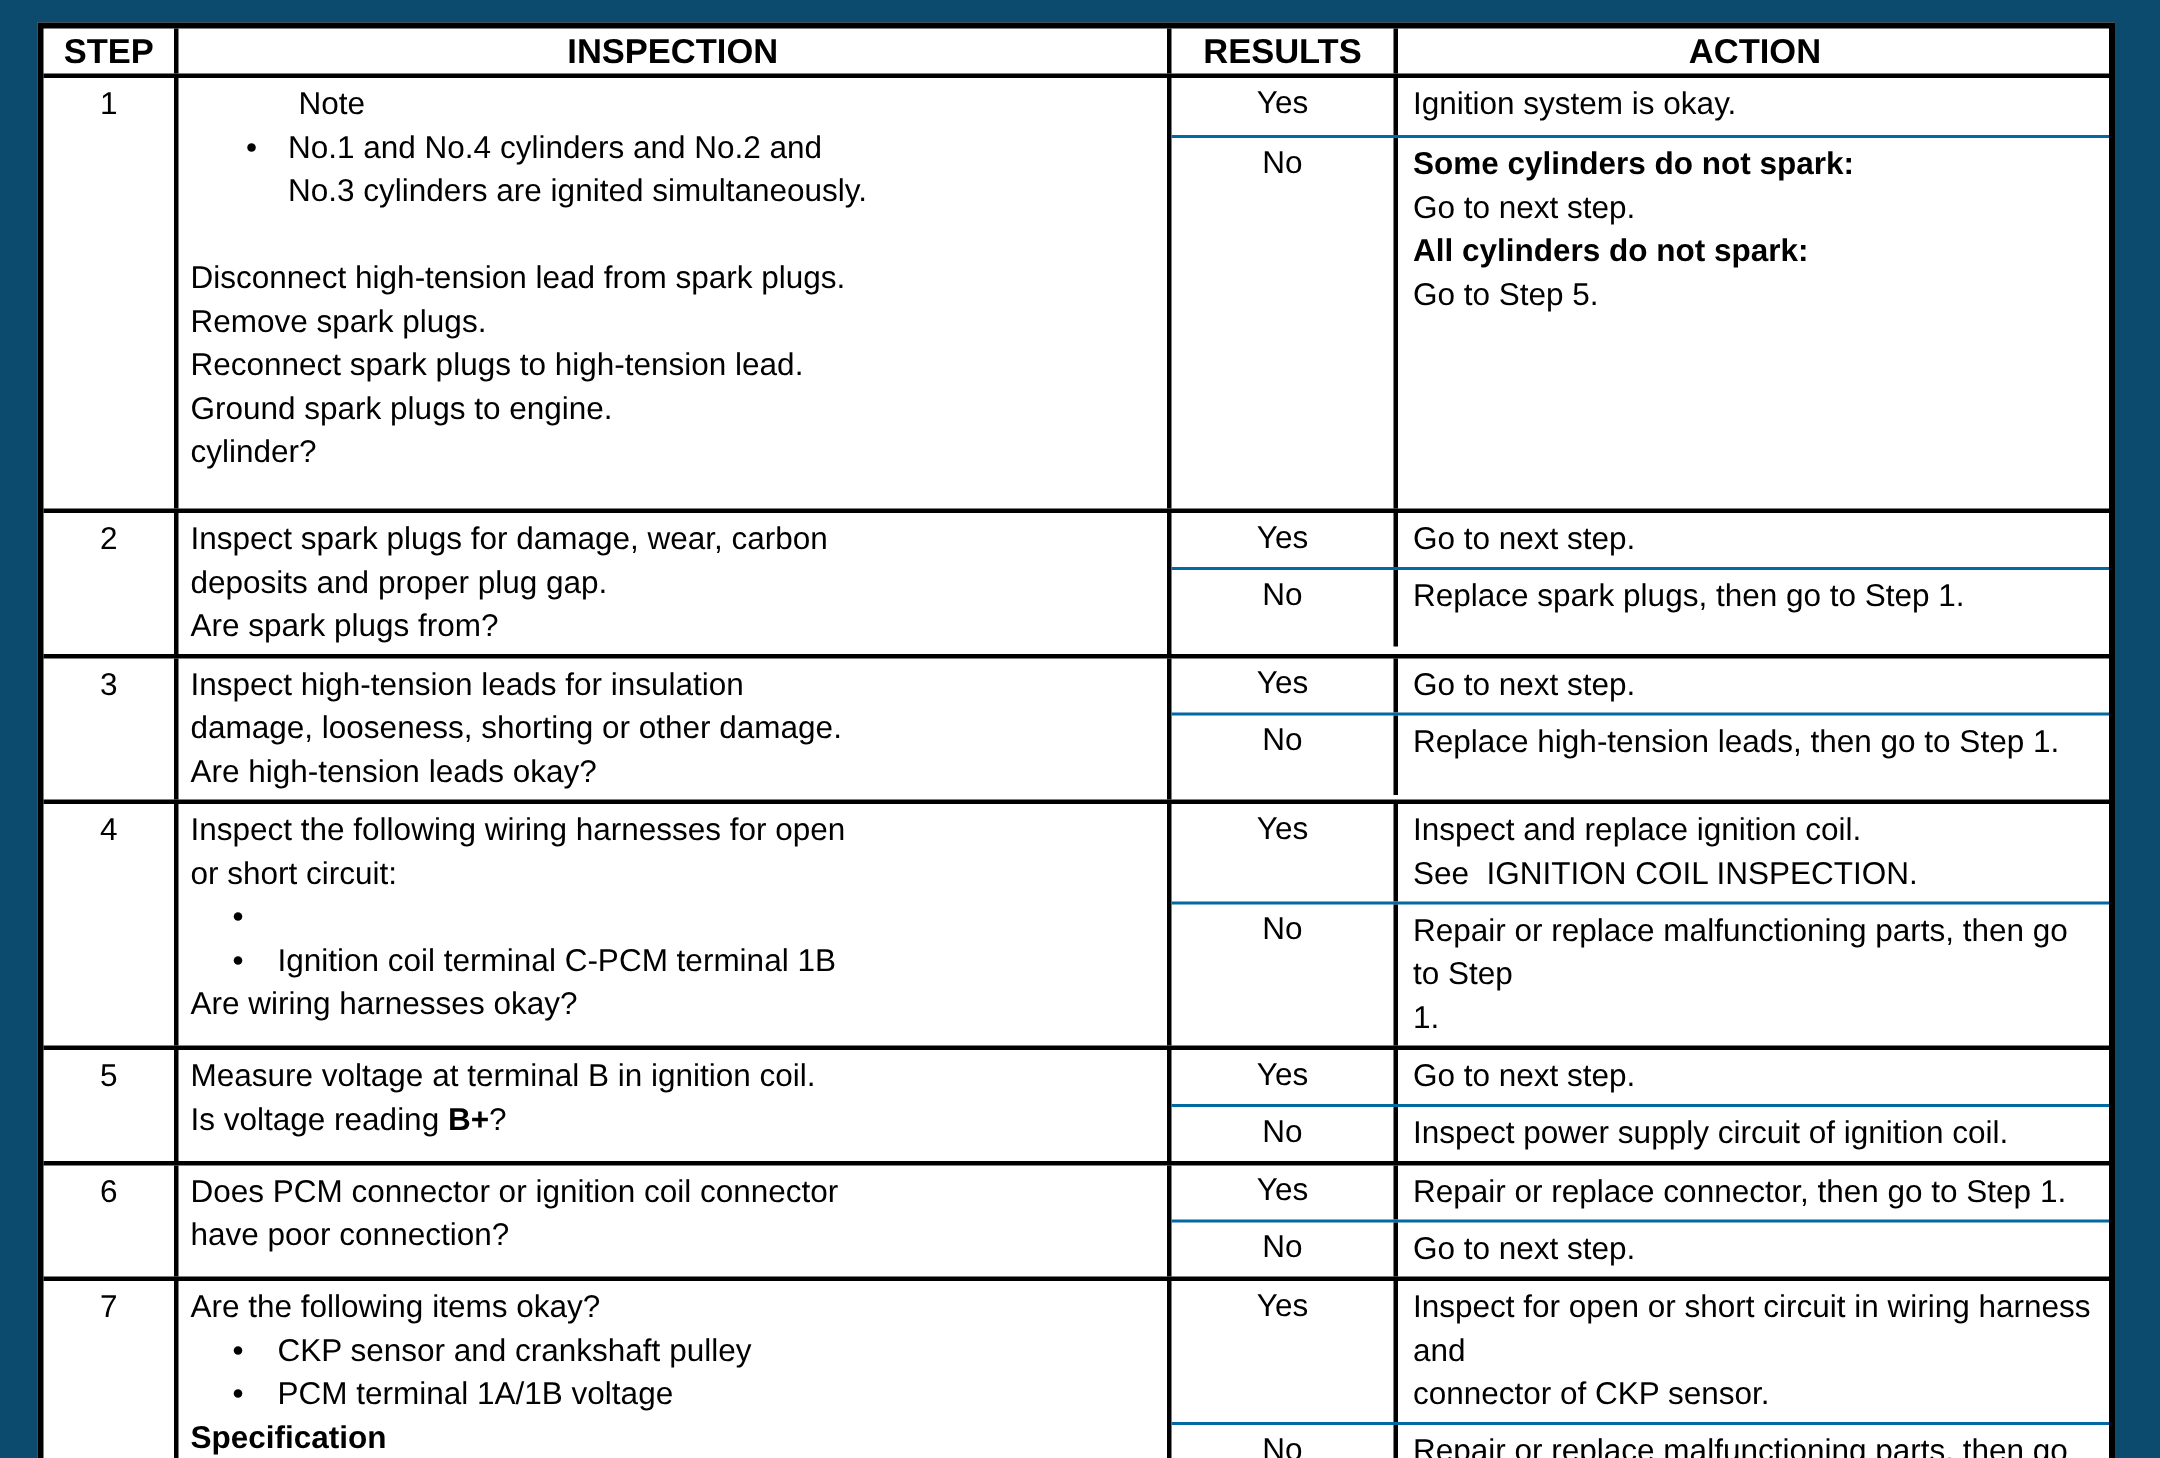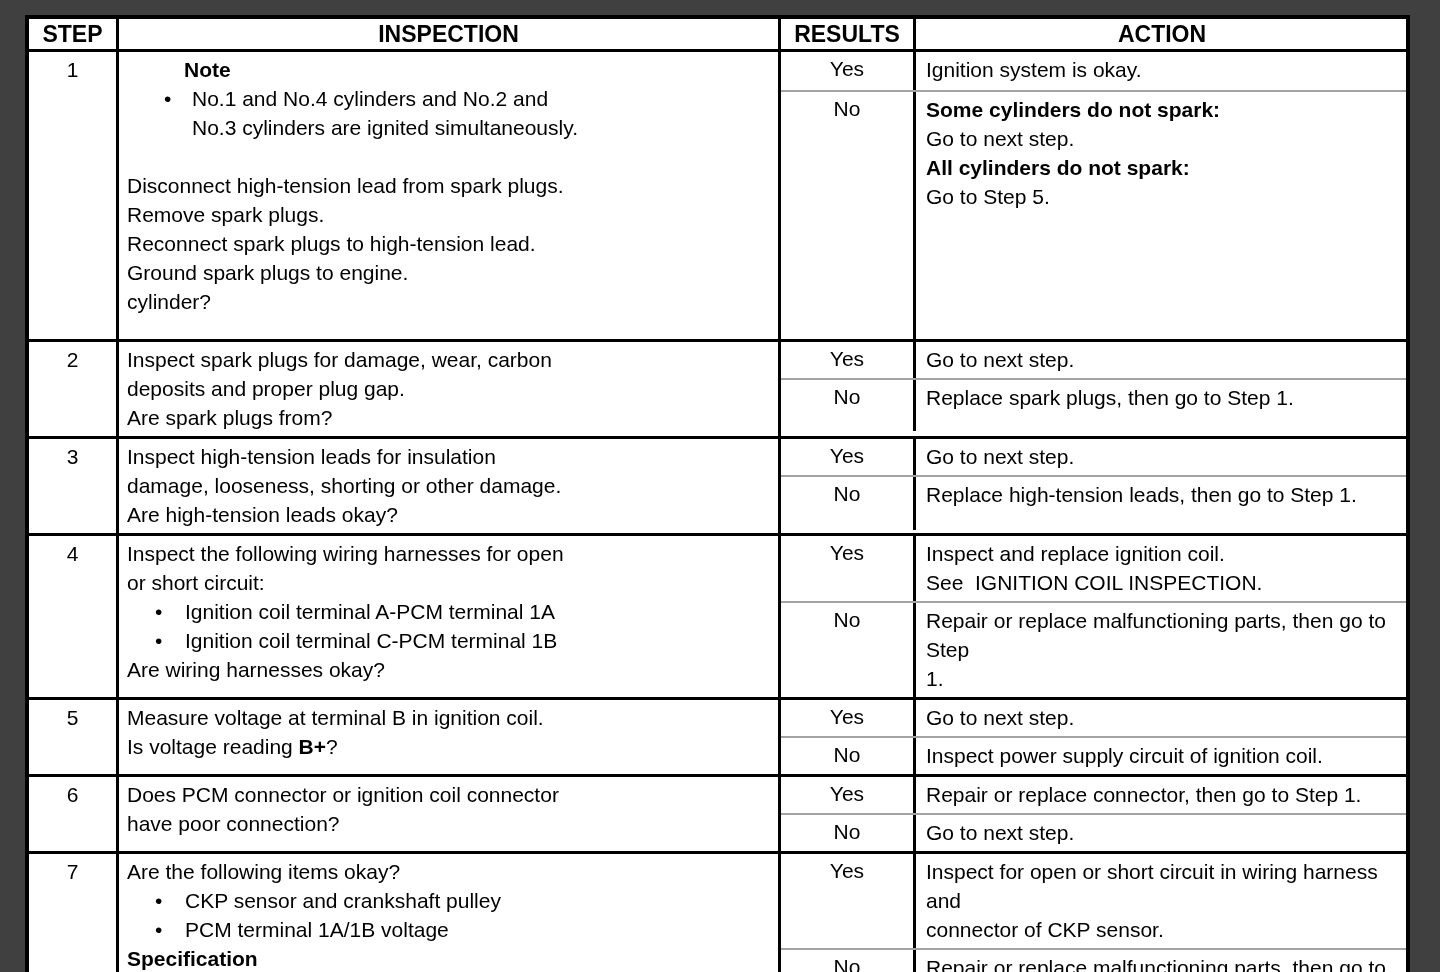--- a/index.html
+++ b/index.html
@@ -3,56 +3,56 @@
 <meta charset="utf-8">
 <style>
   html, body {
     margin: 0; padding: 0;
     width: 1440px; height: 972px;
     background: #ffffff;
     font-family: "Liberation Sans", sans-serif;
     color: #000;
     -webkit-font-smoothing: none;
   }
-  .page { position: relative; width: 1440px; height: 972px; background: #404040; overflow: hidden; }
+  .page { position: relative; width: 1440px; height: 972px; background: #0c4a6e; overflow: hidden; }
 
   .tbl {
     position: absolute; left: 25px; top: 15px; width: 1385px;
     border: 4px solid #000; box-sizing: border-box;
     background: #fff;
   }
 
   
   .c-step { width: 90px; flex: none; border-right: 3px solid #000; box-sizing: border-box;
             text-align: center; padding-top: 3px; }
   .c-insp { width: 662px; flex: none; border-right: 3px solid #000; box-sizing: border-box;
             padding: 3px 8px 4px 8px; }
-  .c-res  { width: 135px; flex: none; border-right: 3px solid #000; box-sizing: border-box;
+  .c-res  { width: 151px; flex: none; border-right: 3px solid #000; box-sizing: border-box;
             text-align: center; padding-top: 2px; }
   .c-act  { flex: 1; padding: 3px 8px 4px 10px; }
 
   
   .hdr { display: flex; font-weight: bold; font-size: 23px; line-height: 26px;
          border-bottom: 3px solid #000; }
   .hdr > div { padding-top: 2px; padding-bottom: 2px; }
   .hdr .c-insp, .hdr .c-act { text-align: center; }
 
   
   .row { display: flex; font-size: 21px; line-height: 29px; }
   .row + .row { border-top: 3px solid #000; }
   .right { flex: 1; display: flex; flex-direction: column; }
   .sub { display: flex; }
-  .sub + .sub { border-top: 2px solid #a3a3a3; }
+  .sub + .sub { border-top: 2px solid #0369a1; }
   .sub .c-act .line { white-space: pre-wrap; }
   .c-insp .line { white-space: pre-wrap; }
 
   .b { font-weight: bold; }
 
   
-  .note-label { font-weight: bold; margin-left: 57px; }
+  .note-label { font-weight: normal; margin-left: 72px; }
   .note-bullet { display: flex; margin-left: 33px; }
   .note-bullet .dot { width: 28px; flex: none; text-align: left; padding-left: 4px; }
   .gap-line { height: 29px; }
 
   
   .bullet { display: flex; margin-left: 22px; }
   .bullet .dot { width: 30px; flex: none; text-align: left; padding-left: 6px; }
 
   .spec-label { font-weight: bold; }
   .spec-value { font-weight: bold; margin-left: 6px; }
@@ -162,21 +162,20 @@
       </div>
     </div>
 
     <div class="row">
       <div class="c-step">4</div>
       <div class="c-insp">
         <div class="line">Inspect the following wiring harnesses for open</div>
         <div class="line">or short circuit:</div>
         <div class="bullet">
           <span class="dot">•</span>
-          <span class="line">Ignition coil terminal A-PCM terminal 1A</span>
         </div>
         <div class="bullet">
           <span class="dot">•</span>
           <span class="line">Ignition coil terminal C-PCM terminal 1B</span>
         </div>
         <div class="line">Are wiring harnesses okay?</div>
       </div>
       <div class="right">
         <div class="sub r4y">
           <div class="c-res">Yes</div>

